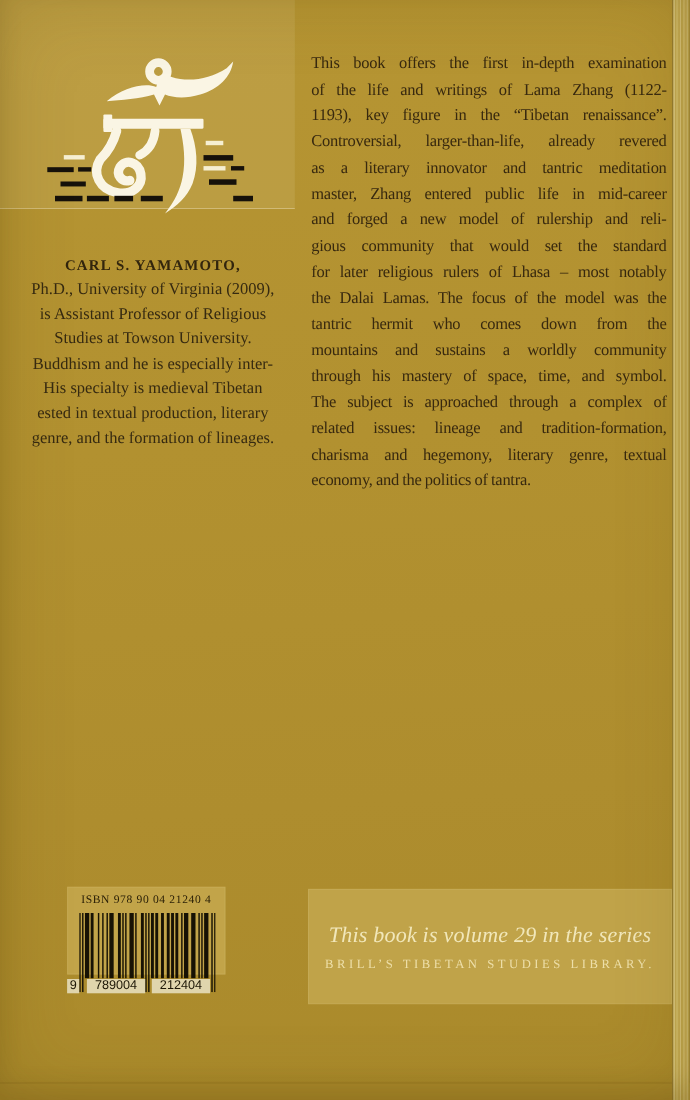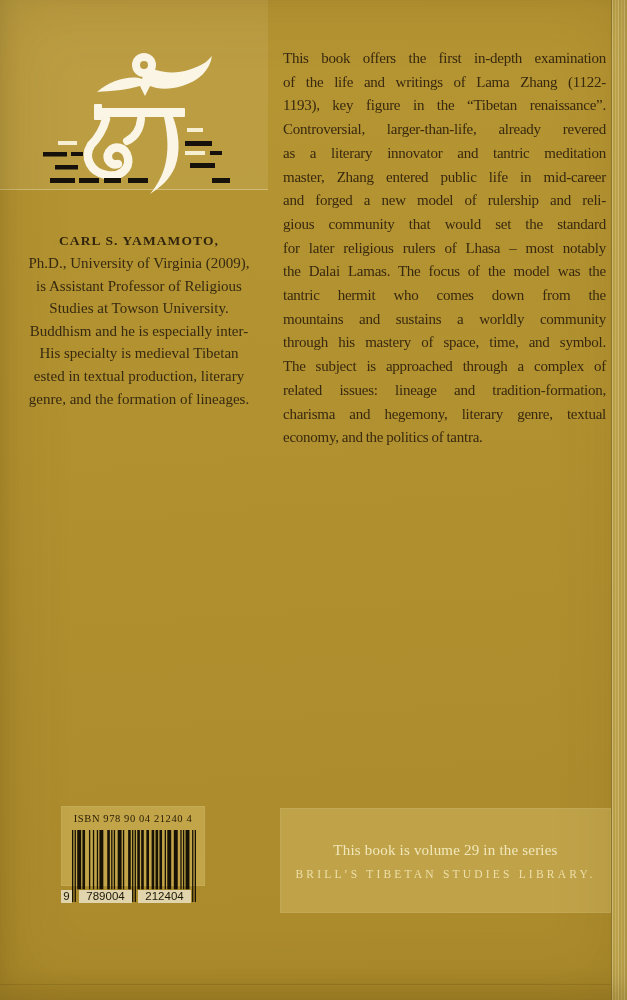--- a/index.html
+++ b/index.html
@@ -46,21 +46,21 @@
   }
   .bc-d-lead{left:0;width:11px;}
   .bc-d-g1{left:18px;width:53px;}
   .bc-d-g2{left:77px;width:53px;}
   
   .series-box{
     position:absolute;left:280px;top:808px;width:331px;height:105px;
     background:#c0a349;box-shadow:inset 0 0 0 1px rgba(255,252,235,.07);
     display:flex;flex-direction:column;align-items:center;justify-content:center;gap:9px;
   }
-  .series-line1{font-size:15px;letter-spacing:.2px;color:#f1e7ba;}
+  .series-line1{font-style:italic;font-size:20px;letter-spacing:.2px;color:#f1e7ba;}
   .series-line2{font-size:11.5px;letter-spacing:3.2px;color:#eddfa9;}
   
   .footer{
     position:absolute;left:0;top:936px;width:627px;height:64px;
     background:#ac8b2c;border-top:1px solid rgba(60,45,5,.15);margin-top:48px;
   }
   .footer::after{content:'';position:absolute;left:0;bottom:0;width:100%;height:9px;
     background:linear-gradient(to top, rgba(45,32,2,.35), rgba(45,32,2,0));}
   .issn{position:absolute;left:90px;top:28px;font-size:12px;letter-spacing:1.8px;color:#eadfa6;}
   .url{position:absolute;left:408px;top:25px;font-size:14px;letter-spacing:.2px;color:#2c2210;font-weight:bold;}

